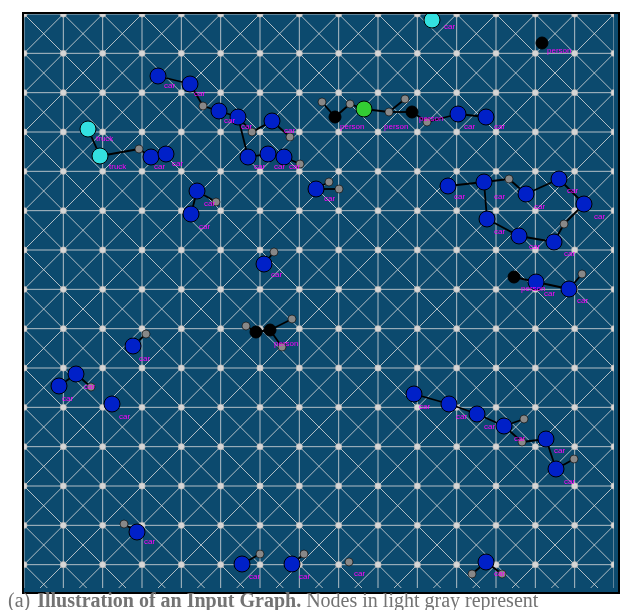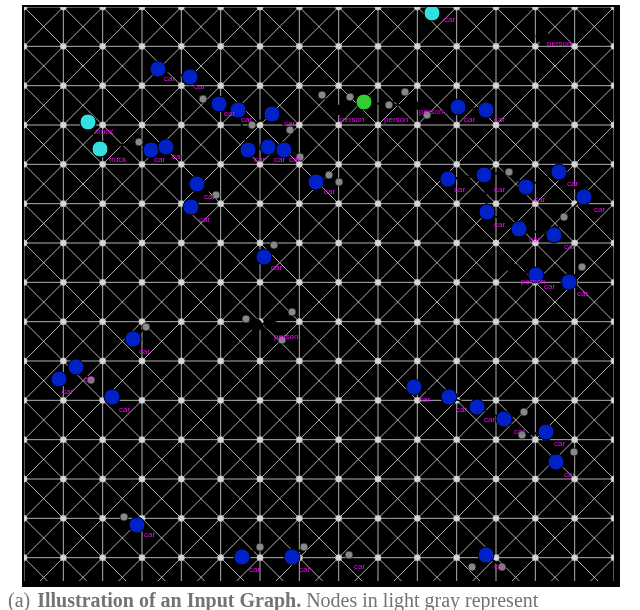--- a/index.html
+++ b/index.html
@@ -1,17 +1,17 @@
 <!DOCTYPE html>
 <html><head>
 <meta charset="utf-8">
 <style>
   html,body{margin:0;padding:0;background:#fff;font-family:"Times New Roman",serif}
   #wrap{width:640px;height:610px;position:relative;overflow:hidden}
-  #canvas{position:absolute;left:22px;top:5px;width:594px;height:578px;background:#000000;border:2px solid #000}
+  #canvas{position:absolute;left:22px;top:12px;width:594px;height:578px;background:#0c4a6e;border:2px solid #000}
   svg{display:block}
   .lab{position:absolute;font-size:8px;color:#ff00ff;font-family:Arial,sans-serif;pointer-events:none;white-space:nowrap}
   #caption{position:absolute;left:8px;top:588px;width:624px;font-size:20px;color:#737373;line-height:1.2}
   #caption .la{margin-right:2px}
   #caption .bold{font-weight:700}
 </style>
 </head>
 <body>
 
 <div id="wrap">

